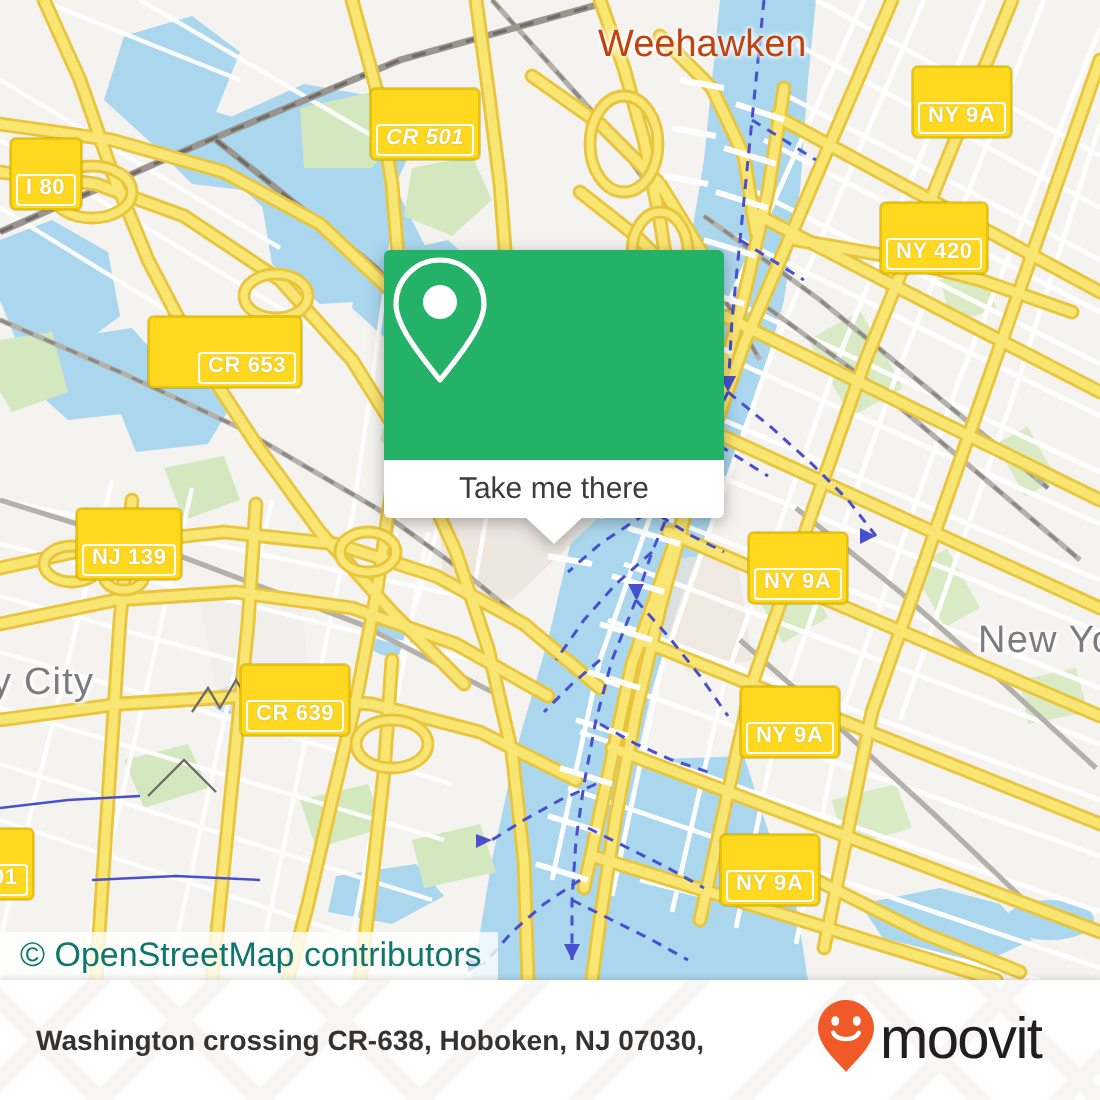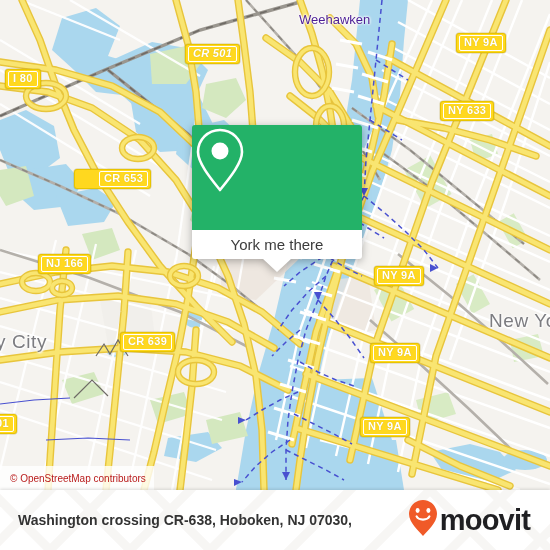--- a/index.html
+++ b/index.html
@@ -27,22 +27,22 @@
     white-space: nowrap;
     pointer-events: none;
   }
   .maplabel.city {
     font-size: 19px;
     letter-spacing: 0.6px;
     color: #7c7c80;
     text-shadow: 0 0 3px #fff, 0 0 3px #fff, 0 0 2px #fff, 1px 1px 2px #fff;
   }
   .maplabel.town {
-    font-size: 13px;
-    color: #4c1d95;
+    font-size: 19px;
+    color: #c2410c;
     text-shadow: 0 0 3px #fff, 0 0 3px #fff, 0 0 2px #fff;
   }
 
   
   .shield {
     position: absolute;
     background: #ffd81f;
     border: 1px solid #e8c400;
     border-radius: 3px;
     padding: 1px 2px;
@@ -52,32 +52,33 @@
     border: 1.5px solid #ffffff;
     border-radius: 2px;
     padding: 0px 4px 1px 4px;
     font-size: 11px;
     font-weight: bold;
     color: #ffffff;
     line-height: 13px;
     letter-spacing: 0.3px;
     white-space: nowrap;
     text-shadow: 0 0 1px rgba(120,100,0,.35);
+    margin-top: 16px;
   }
 
   
   #attribution {
     position: absolute;
     left: 0; top: 466px;
     height: 24px;
     padding: 0 8px 0 10px;
     display: flex; align-items: center;
     background: rgba(255,255,255,0.80);
-    font-size: 10px;
-    color: #b91c1c;
+    font-size: 17px;
+    color: #0f766e;
     white-space: nowrap;
     justify-content: flex-end;
   }
 
   
   #popup {
     position: absolute;
     left: 192px; top: 125px;
     width: 170px;
     filter: drop-shadow(0 2px 4px rgba(0,0,0,0.30));
@@ -133,21 +134,21 @@
     line-height: 19px;
     max-width: 390px;
   }
   #brand {
     flex: 0 0 auto;
     display: flex; align-items: center; gap: 2px;
     margin-right: 6px;
   }
   #brand-word {
     font-size: 29px;
-    font-weight: bold;
+    font-weight: normal;
     color: #1f1f22;
     letter-spacing: -0.8px;
     line-height: 29px;
   }
 </style>
 </head>
 <body>
 
 <div id="app">
 
@@ -448,27 +449,27 @@
     <div class="shield" style="left:185px; top:44px;font-style:italic;">
       <div class="inner">CR 501</div>
     </div>
     <div class="shield" style="left:5px; top:69px;">
       <div class="inner">I 80</div>
     </div>
     <div class="shield" style="left:456px; top:33px;">
       <div class="inner">NY 9A</div>
     </div>
     <div class="shield" style="left:440px; top:101px;">
-      <div class="inner">NY 633</div>
-    </div>
-    <div class="shield" style="left:74px; top:169px;padding-left:24px;">
+      <div class="inner">NY 420</div>
+    </div>
+    <div class="shield" style="left:74px; top:158px;padding-left:24px;">
       <div class="inner">CR 653</div>
     </div>
     <div class="shield" style="left:38px; top:254px;">
-      <div class="inner">NJ 166</div>
+      <div class="inner">NJ 139</div>
     </div>
     <div class="shield" style="left:374px; top:266px;">
       <div class="inner">NY 9A</div>
     </div>
     <div class="shield" style="left:370px; top:343px;">
       <div class="inner">NY 9A</div>
     </div>
     <div class="shield" style="left:120px; top:332px;">
       <div class="inner">CR 639</div>
     </div>
@@ -486,21 +487,21 @@
     <div id="popup">
       <div id="popup-green">
         <span>
           <svg width="56" height="70" viewBox="0 0 56 70" aria-hidden="true">
             <path d="M28 5 C15.8 5 6 14.8 6 27 C6 38.5 20 55 28 65 C36 55 50 38.5 50 27 C50 14.8 40.2 5 28 5 Z" fill="none" stroke="#ffffff" stroke-width="2.6" stroke-linejoin="round"></path>
             <circle cx="28" cy="26" r="8.5" fill="#ffffff"></circle>
           </svg>
         </span>
       </div>
       <div id="popup-action">
-        <span>York me there</span>
+        <span>Take me there</span>
       </div>
       <div id="popup-tip"></div>
     </div>
   </div>
 
   <div id="footer">
     <svg id="footer-watermark" viewBox="0 0 550 60">
       <g stroke="#f1eeea" stroke-width="9" fill="none">
         <path d="M-20 70 L60 -10"></path>
           <path d="M40 70 L120 -10"></path>

